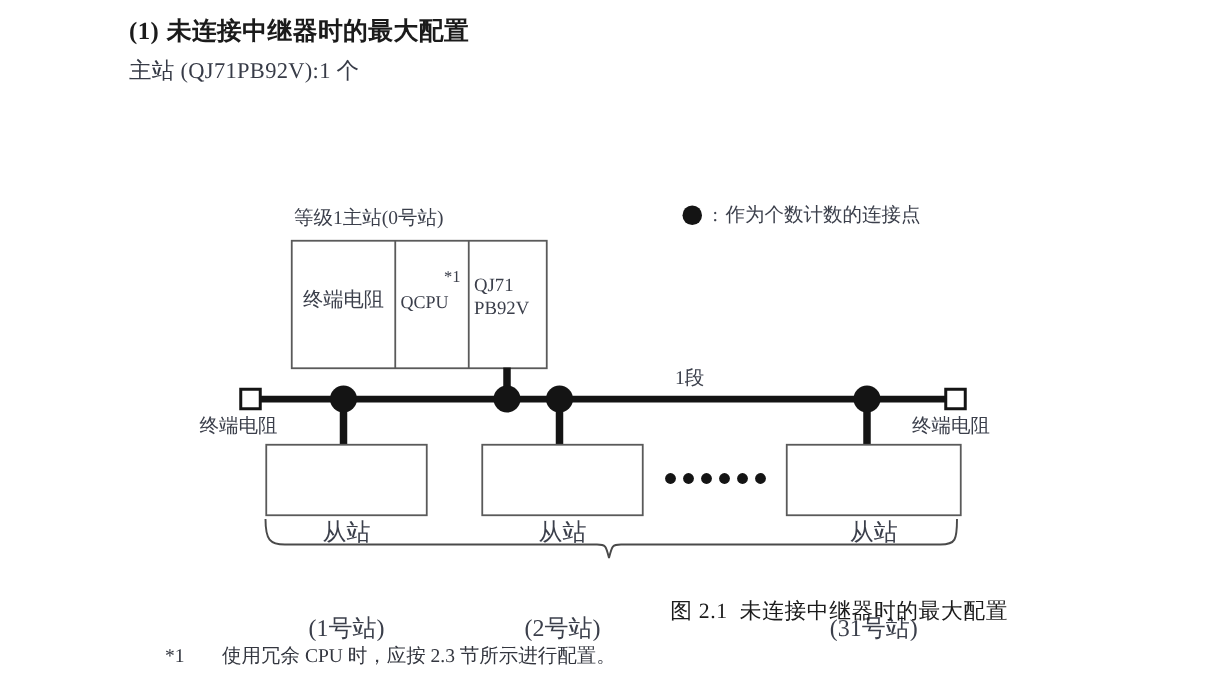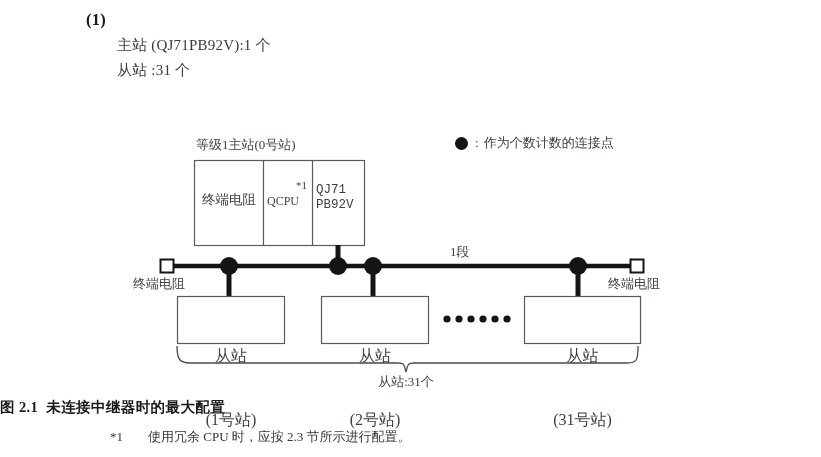--- a/index.html
+++ b/index.html
@@ -34,21 +34,20 @@
     font-size: 16.5px;
     color: #1b1b1b;
     letter-spacing: 0.3px;
   }
   .heading-num {
     margin-right: 5px;
   }
   .sub-line {
     font-size: 15px;
     color: #373b47;
-    margin-left: 31px;
     margin-top: 6px;
     letter-spacing: 0.2px;
     white-space: pre;
   }
 
   
   .diagram {
     position: absolute;
     left: 0;
     top: 0;
@@ -116,22 +115,22 @@
     margin-right: 7px;
   }
   .legend-colon { margin-right: 5px; }
 
   
   .fig-caption {
     position: absolute;
     left: 0;
     top: 398px;
     width: 672px;
-    text-align: left;
-    font-weight: bold;
+    text-align: right;
+    font-weight: normal;
     font-size: 14.5px;
     color: #1b1b1b;
     letter-spacing: 0.4px;
     white-space: pre;
   }
 
   
   .footnote {
     position: absolute;
     left: 110px;
@@ -148,23 +147,23 @@
   }
 </style>
 </head>
 <body>
 
 <div class="page">
 
   <div class="heading-block">
     <div class="heading-row">
       <span class="heading-num">(1)</span>
+      <span>未连接中继器时的最大配置</span>
     </div>
     <div class="sub-line">主站 (QJ71PB92V):1 个</div>
-    <div class="sub-line">从站 :31 个</div>
   </div>
 
   <div class="legend">
     <span class="legend-dot"></span>
     <span class="legend-colon">:</span>
     <span>作为个数计数的连接点</span>
   </div>
 
   <div class="diagram">
 
@@ -213,42 +212,41 @@
                C 637 363, 638 360, 638 346" fill="none" stroke="#4a4a4a" stroke-width="1.3"></path>
     </svg>
 
     <div class="dlabel" style="left:196px; top:137px;">等级1主站(0号站)</div>
 
     <div class="cell-label" style="left:195px; top:192px; width:68px;">终端电阻</div>
 
     <div class="cell-label left-al" style="left:267px; top:194px; width:44px; font-size:12px;font-family:Liberation Serif, serif;">QCPU</div>
     <div class="sup-mark" style="left:296px; top:179px;">*1</div>
 
-    <div class="cell-label left-al" style="left:316px; top:183px; width:50px; font-size:12.5px;font-family:Liberation Mono, monospace;">QJ71
+    <div class="cell-label left-al" style="left:316px; top:183px; width:50px; font-size:12.5px;">QJ71
 PB92V</div>
 
     <div class="dlabel" style="left:450px; top:244px;">1段</div>
 
     <div class="dlabel" style="left:133px; top:276px;">终端电阻</div>
     <div class="dlabel" style="left:608px; top:276px;">终端电阻</div>
 
     <div class="slave-text" style="left:177px; top:303px; width:108px;">
       <div>从站</div>
       <div>(1号站)</div>
     </div>
     <div class="slave-text" style="left:321px; top:303px; width:108px;">
       <div>从站</div>
       <div>(2号站)</div>
     </div>
     <div class="slave-text" style="left:524px; top:303px; width:117px;">
       <div>从站</div>
       <div>(31号站)</div>
     </div>
 
-    <div class="dlabel center" style="left:336px; top:374px; width:140px;">从站:31个</div>
   </div>
 
   <div class="fig-caption">图 2.1  未连接中继器时的最大配置</div>
 
   <div class="footnote">
     <span class="footnote-mark">*1</span>
     <span>使用冗余 CPU 时，应按 2.3 节所示进行配置。</span>
   </div>
 
 </div>

